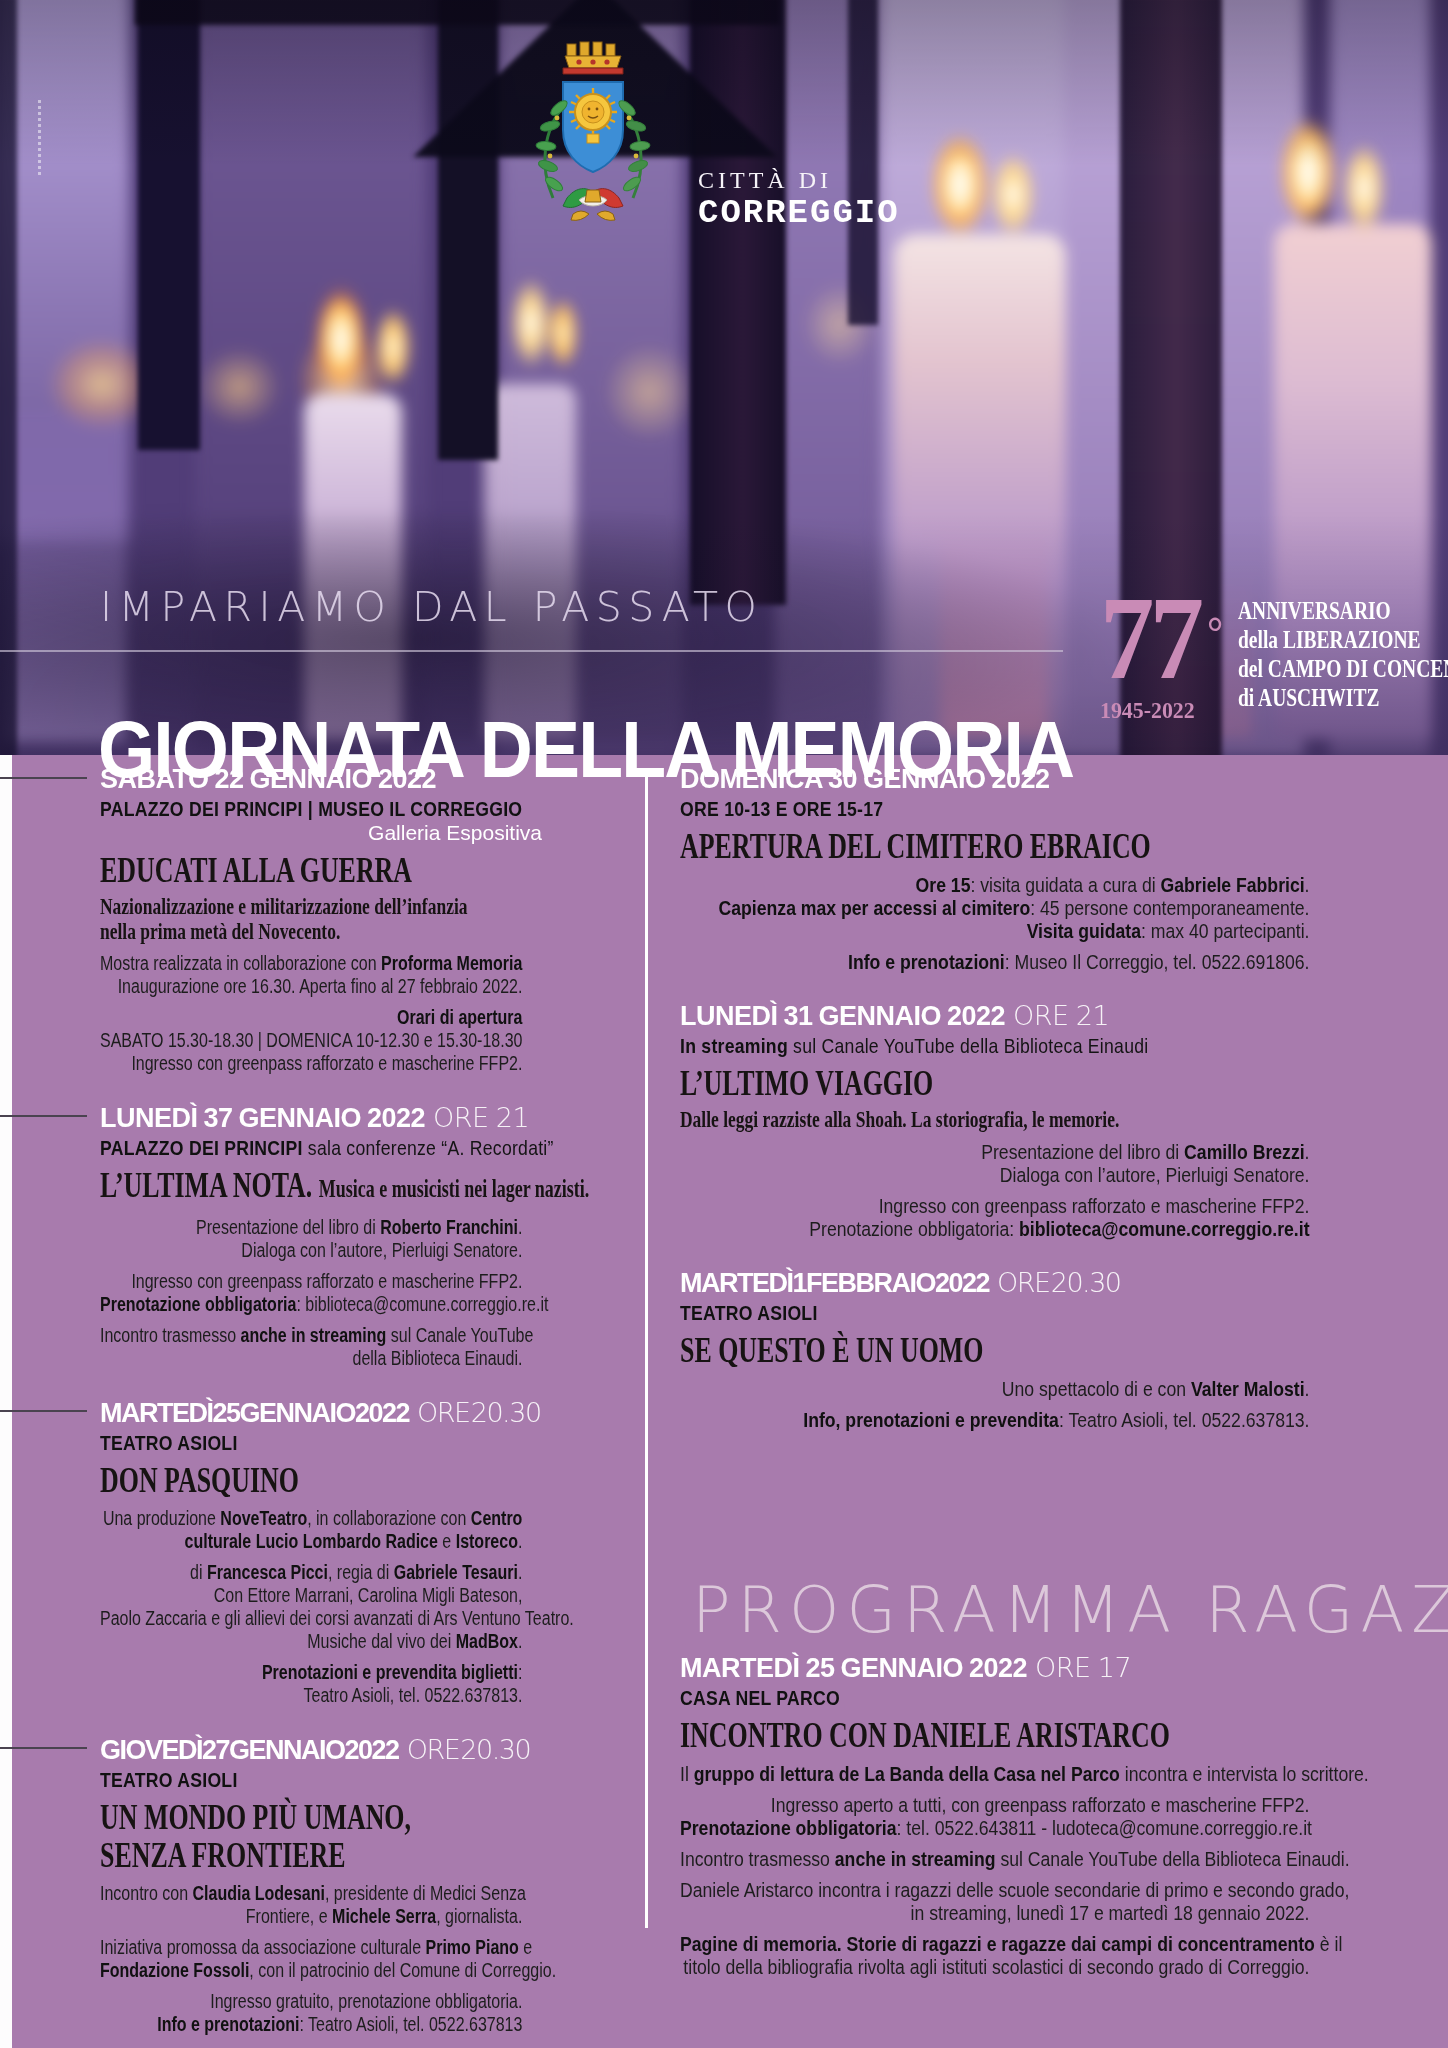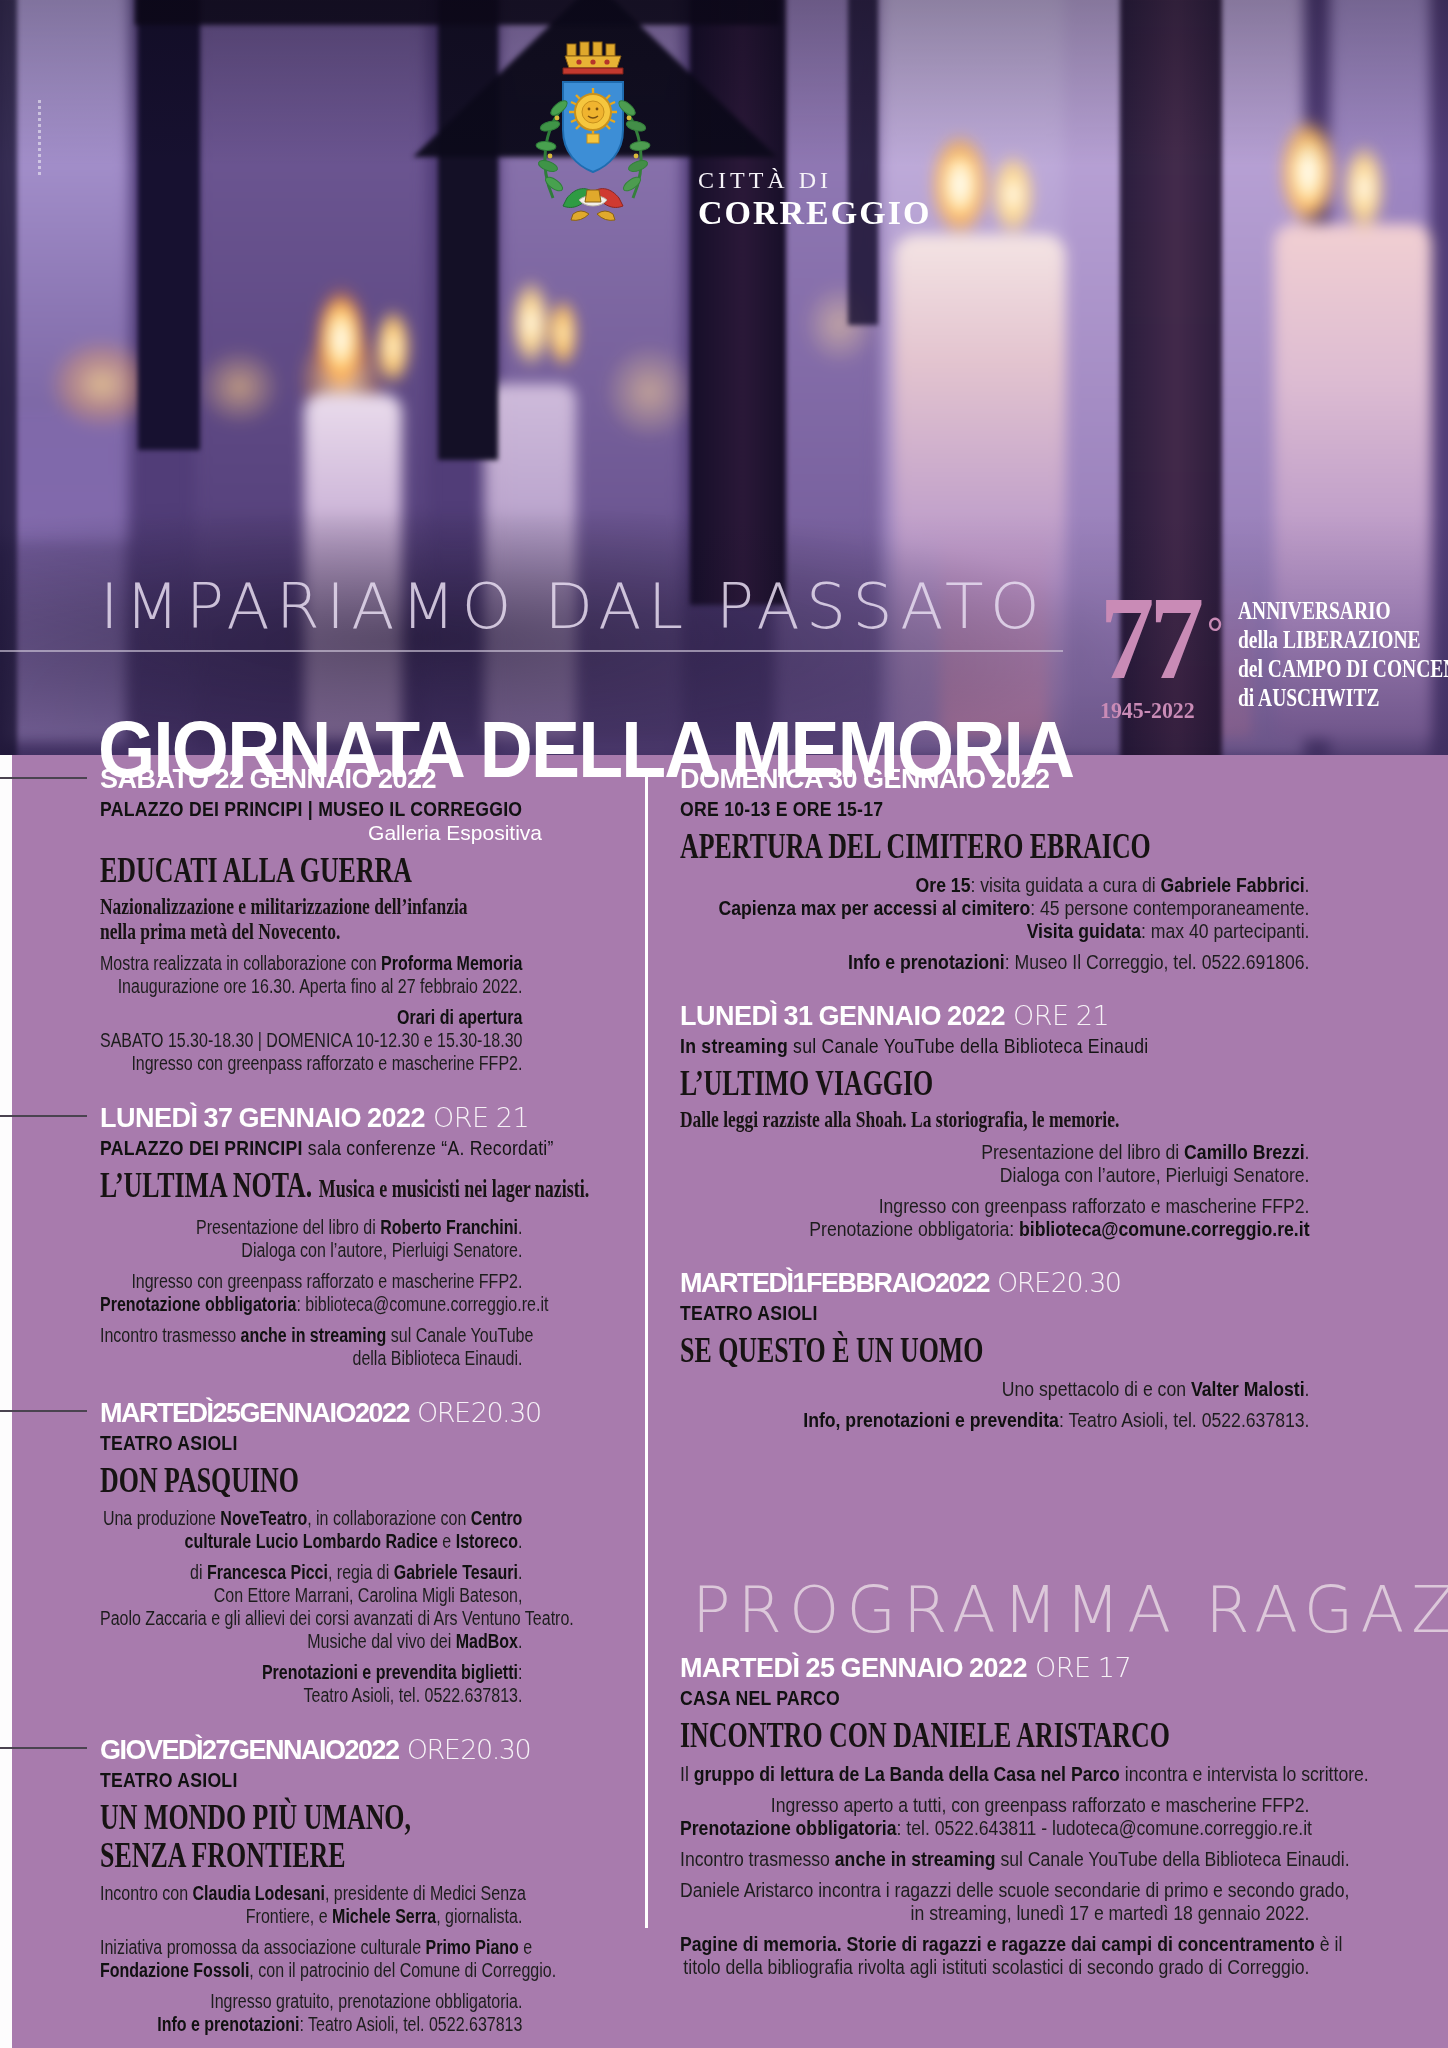--- a/index.html
+++ b/index.html
@@ -50,24 +50,24 @@
   .roofbar{left:140px;top:0;width:645px;height:30px;background:#0e0a1c;opacity:.9;}
   .roof{left:418px;top:-6px;width:364px;height:168px;background:#0d0a1b;opacity:.96;
         clip-path:polygon(0% 100%,48% 0%,52% 0%,100% 100%);}
   .ph-shade{position:absolute;inset:0;background:linear-gradient(180deg,rgba(8,5,18,.32),rgba(8,5,18,0) 22%,rgba(8,5,18,0) 68%,rgba(22,13,38,.28));}
   .credit{position:absolute;left:38px;top:100px;width:3px;height:78px;opacity:.55;
           background:repeating-linear-gradient(180deg,rgba(255,255,255,.9) 0 3px,transparent 3px 6px);}
   
   .crest{position:absolute;left:523px;top:30px;}
   .city{position:absolute;left:698px;top:166px;color:#fff;}
   .city-l1{font-family:"Liberation Serif","DejaVu Serif",serif;font-size:24px;line-height:28px;letter-spacing:4px;color:#f6f3f8;}
-  .city-l2{font-family:Liberation Serif, serif;font-size:34px;line-height:38px;font-weight:600;letter-spacing:2px;text-align:center;}
+  .city-l2{font-family:Liberation Mono, monospace;font-size:34px;line-height:38px;font-weight:600;letter-spacing:2px;text-align:center;}
   
   .hero-kicker{position:absolute;left:100px;top:574px;font-family:"DejaVu Sans","Liberation Sans",sans-serif;font-weight:200;
-               font-size:63px;line-height:66px;letter-spacing:6.5px;color:rgba(230,220,240,.85);white-space:nowrap;}
+               font-size:41px;line-height:66px;letter-spacing:6.5px;color:rgba(230,220,240,.85);white-space:nowrap;}
   .hero-rule{position:absolute;left:0;top:650px;width:1063px;height:2px;background:rgba(205,195,215,.65);}
   .hero-title{position:absolute;left:98px;top:655px;font-size:79px;line-height:84px;font-weight:800;color:#fff;
               letter-spacing:-2px;white-space:nowrap;transform:scaleX(.93);transform-origin:0 0;}
   .anniv{position:absolute;left:1100px;top:592px;display:flex;}
   .anniv-numcol{width:104px;}
   .anniv-77{position:relative;font-family:"Liberation Serif","DejaVu Serif",serif;font-weight:700;font-size:118px;line-height:94px;
             letter-spacing:-5px;transform:scaleX(.92);transform-origin:0 0;}
   .anniv-deg{position:absolute;top:-6px;right:-30px;font-size:44px;letter-spacing:0;}
   .anniv-years{font-family:"Liberation Serif","DejaVu Serif",serif;font-weight:700;font-size:23px;margin-top:12px;
                white-space:nowrap;transform:scaleX(.95);transform-origin:0 0;}

